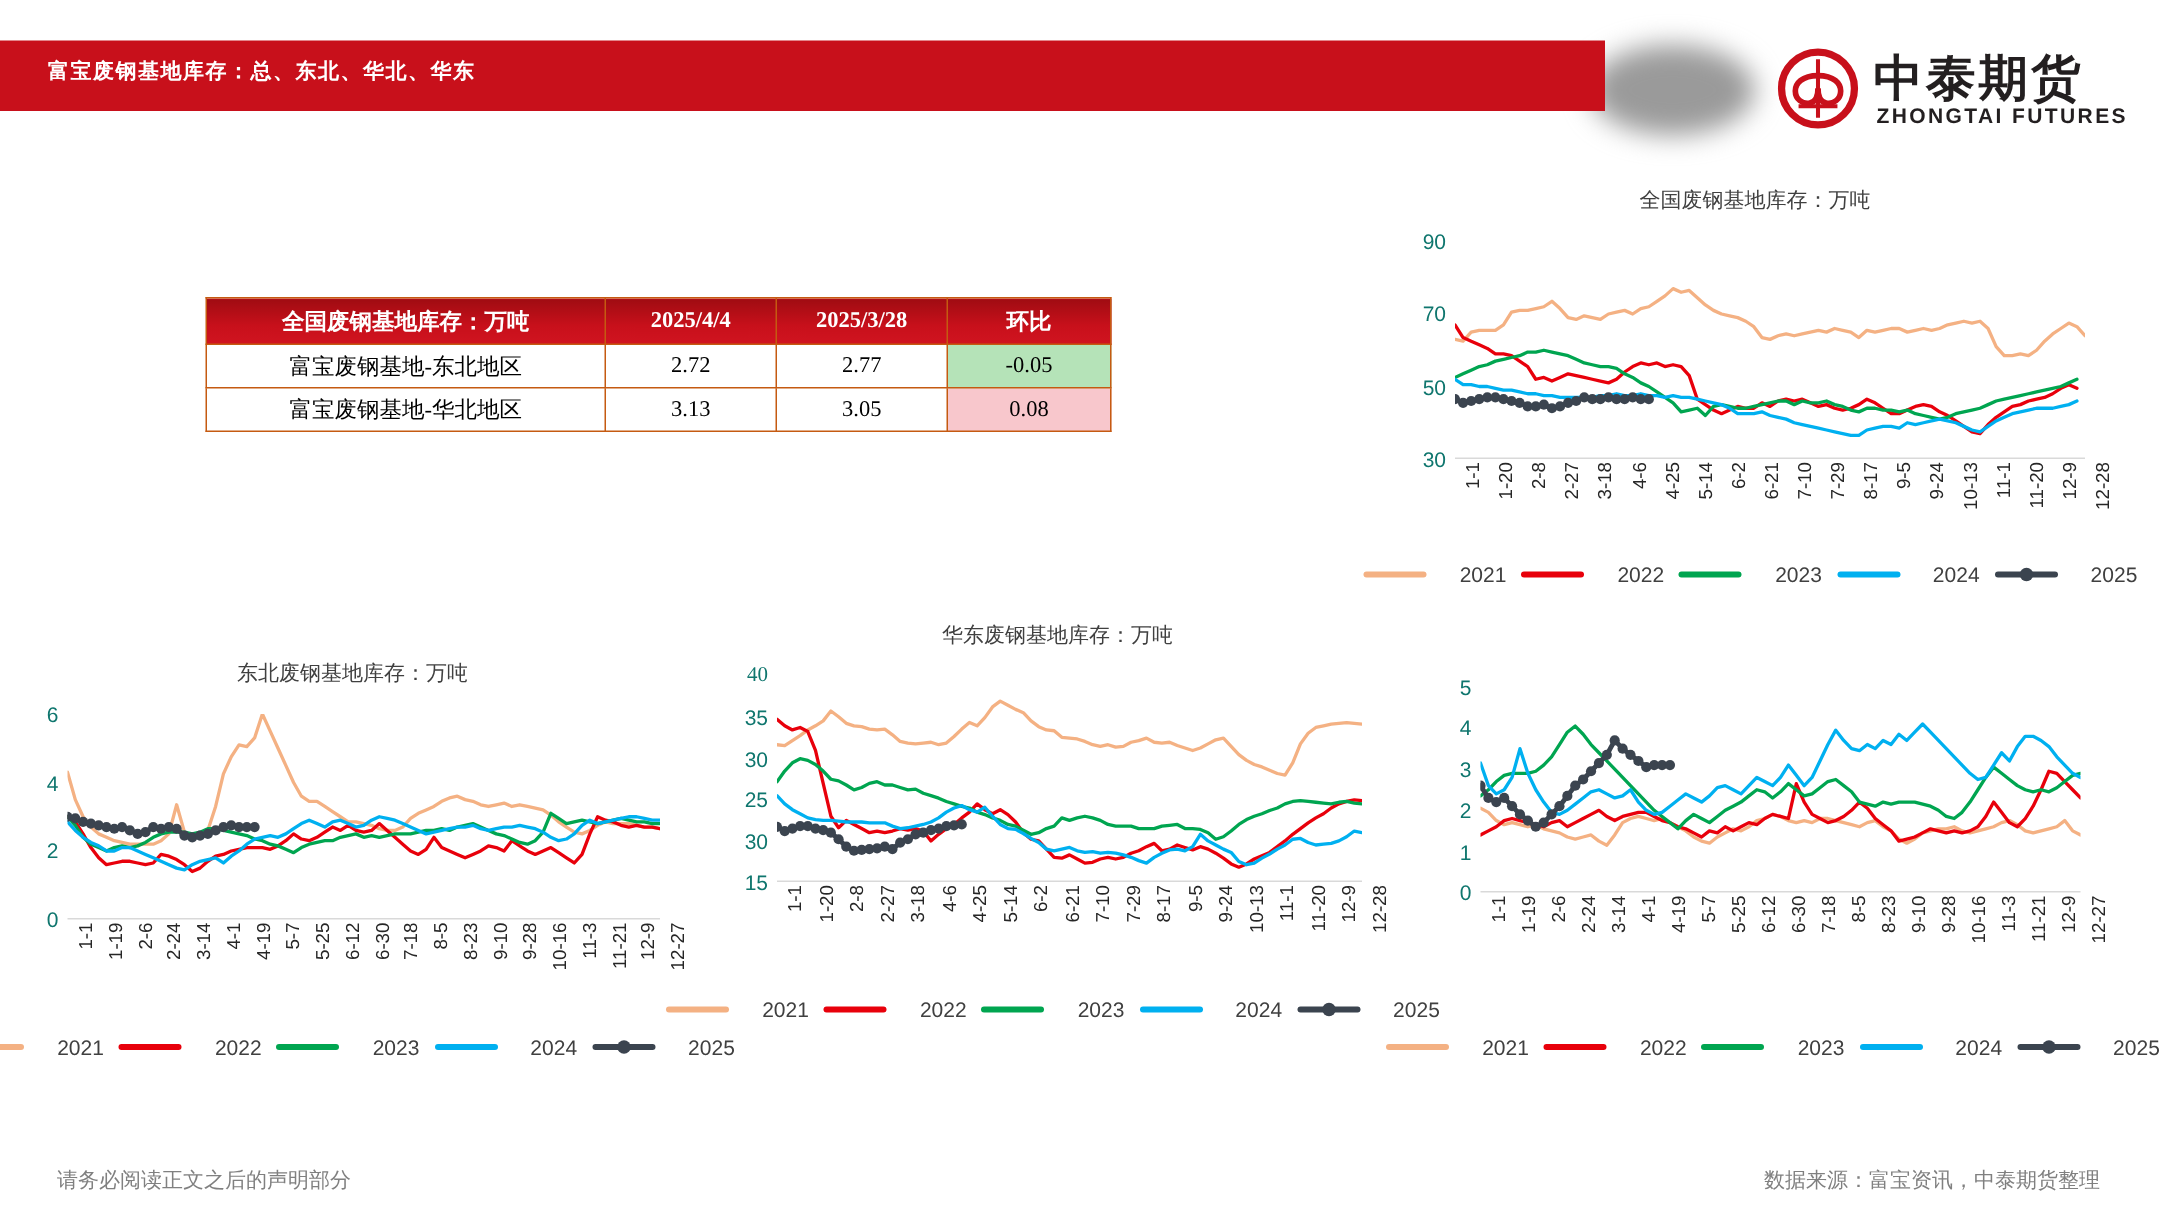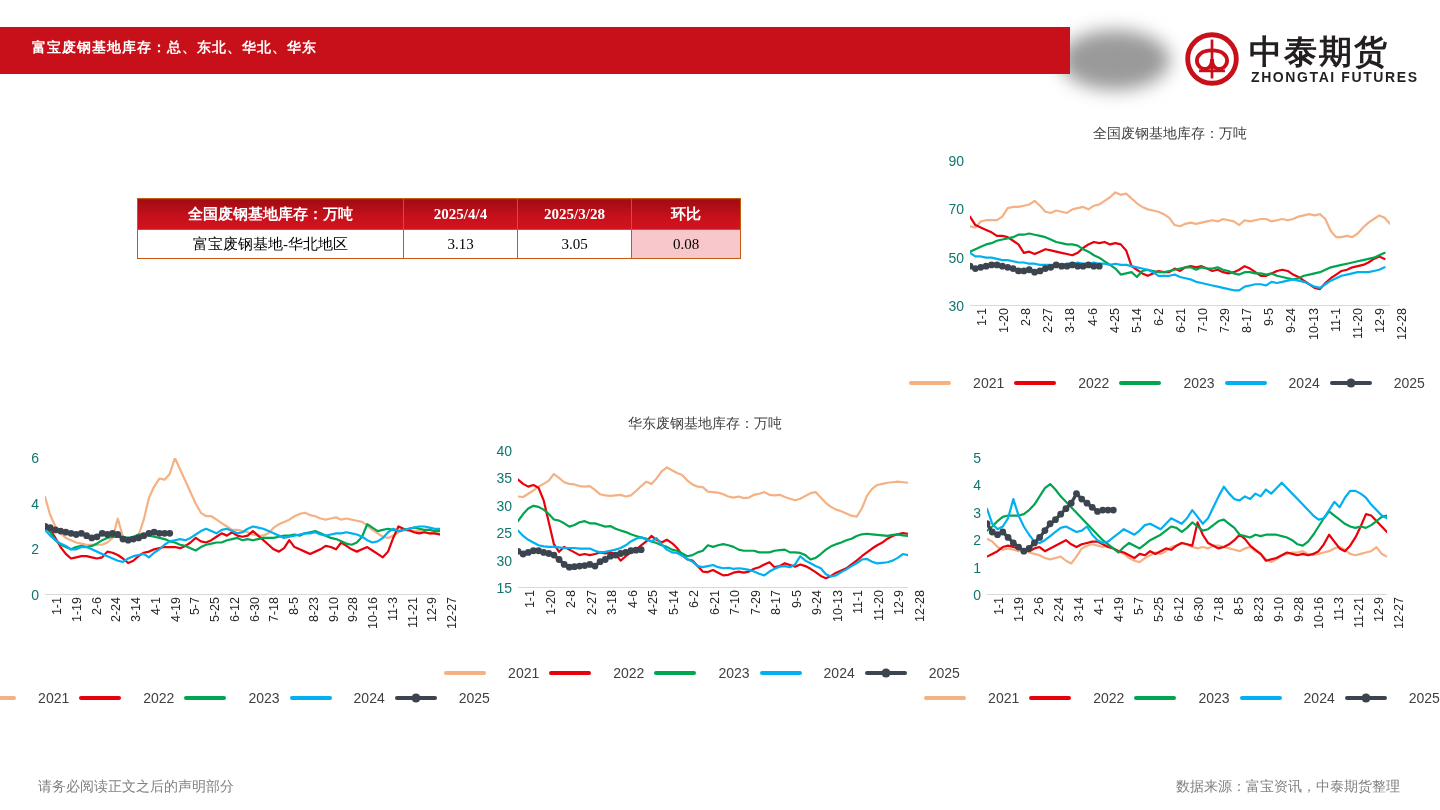--- a/index.html
+++ b/index.html
@@ -78,20 +78,26 @@
 <table id="kpi-table">
   <thead>
     <tr>
       <th class="col-name">全国废钢基地库存：万吨</th>
       <th class="col-val">2025/4/4</th>
       <th class="col-val">2025/3/28</th>
       <th class="col-chg">环比</th>
     </tr>
   </thead>
   <tbody>
+    <tr>
+      <td>富宝废钢基地-东北地区</td>
+      <td>2.72</td>
+      <td>2.77</td>
+      <td class="neg">-0.05</td>
+    </tr>
     <tr>
       <td>富宝废钢基地-华北地区</td>
       <td>3.13</td>
       <td>3.05</td>
       <td class="pos">0.08</td>
     </tr>
   </tbody>
 </table>
 
 <div class="chart" id="chart-national" style="left:930px;top:125px;width:480px;">
@@ -177,20 +183,21 @@
       <span class="lg-item">
         <span class="lg-line" style="background: rgb(59, 68, 79);">
           <span class="lg-dot" style="background: rgb(59, 68, 79);"></span>
         </span>
         <span>2025</span>
       </span>
     </div>
 </div>
 
 <div class="chart" id="chart-northeast" style="left:0px;top:440px;width:470px;">
+  <div class="chart-title">东北废钢基地库存：万吨</div>
   <div class="plot" id="plot-northeast" style="margin-left:45px;width:395px;height:137px;margin-top:18px;">
       <div class="ylab" style="top: 137px;">0</div>
       <div class="ylab" style="top: 91.3333px;">2</div>
       <div class="ylab" style="top: 45.6667px;">4</div>
       <div class="ylab" style="top: 0px;">6</div>
       <div class="baseline"></div>
       <svg width="395" height="137" style="position: absolute; left: 0px; top: 0px;">
         <path d="M 0.00 38.82 L 5.20 57.08 L 10.39 68.50 L 15.59 75.35 L 20.79 79.92 L 25.99 82.20 L 31.18 84.48 L 36.38 85.63 L 41.58 86.77 L 46.78 86.77 L 51.97 86.77 L 57.17 86.77 L 62.37 84.48 L 67.57 79.92 L 72.76 60.51 L 77.96 78.78 L 83.16 81.06 L 88.36 79.92 L 93.55 77.63 L 98.75 61.65 L 103.95 39.96 L 109.14 28.54 L 114.34 20.55 L 119.54 21.69 L 124.74 15.98 L 129.93 0.00 L 135.13 11.42 L 140.33 22.83 L 145.53 34.25 L 150.72 45.67 L 155.92 54.80 L 161.12 58.22 L 166.32 58.22 L 171.51 61.65 L 176.71 65.08 L 181.91 68.50 L 187.11 71.92 L 192.30 71.92 L 197.50 73.07 L 202.70 74.21 L 207.89 76.49 L 213.09 77.63 L 218.29 77.63 L 223.49 75.35 L 228.68 69.64 L 233.88 66.22 L 239.08 63.93 L 244.28 61.65 L 249.47 58.22 L 254.67 55.94 L 259.87 54.80 L 265.07 57.08 L 270.26 58.22 L 275.46 60.51 L 280.66 61.65 L 285.86 60.51 L 291.05 59.37 L 296.25 61.65 L 301.45 60.51 L 306.64 61.65 L 311.84 62.79 L 317.04 63.93 L 322.24 67.36 L 327.43 71.92 L 332.63 75.35 L 337.83 78.78 L 343.03 79.92 L 348.22 77.63 L 353.42 74.21 L 358.62 71.92 L 363.82 73.07 L 369.01 73.07 L 374.21 73.07 L 379.41 74.21 L 384.61 75.35 L 389.80 75.35 L 395.00 76.49" fill="none" stroke="#F4B183" stroke-width="2.2" stroke-linejoin="round" stroke-linecap="round"></path>
         <path d="M 0.00 68.50 L 5.20 71.92 L 10.39 79.92 L 15.59 89.05 L 20.79 95.90 L 25.99 100.47 L 31.18 99.33 L 36.38 98.18 L 41.58 98.18 L 46.78 99.33 L 51.97 100.47 L 57.17 99.33 L 62.37 93.62 L 67.57 94.76 L 72.76 97.04 L 77.96 100.47 L 83.16 105.03 L 88.36 102.75 L 93.55 98.18 L 98.75 94.76 L 103.95 93.62 L 109.14 91.33 L 114.34 90.19 L 119.54 89.05 L 124.74 89.05 L 129.93 89.05 L 135.13 90.19 L 140.33 87.91 L 145.53 84.48 L 150.72 79.92 L 155.92 83.34 L 161.12 84.48 L 166.32 82.20 L 171.51 78.78 L 176.71 75.35 L 181.91 77.63 L 187.11 74.21 L 192.30 77.63 L 197.50 78.78 L 202.70 77.63 L 207.89 73.07 L 213.09 77.63 L 218.29 82.20 L 223.49 86.77 L 228.68 91.33 L 233.88 93.62 L 239.08 90.19 L 244.28 82.20 L 249.47 89.05 L 254.67 91.33 L 259.87 93.62 L 265.07 95.90 L 270.26 93.62 L 275.46 91.33 L 280.66 87.91 L 285.86 89.05 L 291.05 91.33 L 296.25 84.48 L 301.45 87.91 L 306.64 91.33 L 311.84 93.62 L 317.04 91.33 L 322.24 89.05 L 327.43 92.47 L 332.63 95.90 L 337.83 99.33 L 343.03 93.62 L 348.22 79.92 L 353.42 68.50 L 358.62 70.78 L 363.82 71.92 L 369.01 74.21 L 374.21 75.35 L 379.41 74.21 L 384.61 75.35 L 389.80 75.35 L 395.00 76.49" fill="none" stroke="#E8000B" stroke-width="2.2" stroke-linejoin="round" stroke-linecap="round"></path>
         <path d="M 0.00 68.50 L 5.20 74.21 L 10.39 82.20 L 15.59 86.77 L 20.79 89.05 L 25.99 91.33 L 31.18 89.05 L 36.38 87.91 L 41.58 89.05 L 46.78 87.91 L 51.97 85.63 L 57.17 82.20 L 62.37 79.92 L 67.57 78.78 L 72.76 78.78 L 77.96 78.78 L 83.16 79.92 L 88.36 78.78 L 93.55 76.49 L 98.75 76.49 L 103.95 77.63 L 109.14 78.78 L 114.34 79.92 L 119.54 81.06 L 124.74 83.34 L 129.93 84.48 L 135.13 86.77 L 140.33 87.91 L 145.53 90.19 L 150.72 92.47 L 155.92 89.05 L 161.12 86.77 L 166.32 85.63 L 171.51 84.48 L 176.71 84.48 L 181.91 82.20 L 187.11 81.06 L 192.30 79.92 L 197.50 82.20 L 202.70 81.06 L 207.89 82.20 L 213.09 81.06 L 218.29 79.92 L 223.49 79.92 L 228.68 79.92 L 233.88 78.78 L 239.08 77.63 L 244.28 77.63 L 249.47 76.49 L 254.67 77.63 L 259.87 75.35 L 265.07 74.21 L 270.26 73.07 L 275.46 75.35 L 280.66 77.63 L 285.86 79.92 L 291.05 81.06 L 296.25 83.34 L 301.45 85.63 L 306.64 86.77 L 311.84 84.48 L 317.04 78.78 L 322.24 66.22 L 327.43 69.64 L 332.63 73.07 L 337.83 71.92 L 343.03 70.78 L 348.22 71.92 L 353.42 73.07 L 358.62 71.92 L 363.82 70.78 L 369.01 69.64 L 374.21 70.78 L 379.41 71.92 L 384.61 71.92 L 389.80 73.07 L 395.00 73.07" fill="none" stroke="#00A550" stroke-width="2.2" stroke-linejoin="round" stroke-linecap="round"></path>
@@ -273,21 +280,21 @@
 </div>
 
 <div class="chart" id="chart-east" style="left:470px;top:415px;width:470px;">
   <div class="chart-title">华东废钢基地库存：万吨</div>
   <div class="plot" id="plot-east" style="margin-left:48px;width:390px;height:137px;margin-top:18px;">
       <div class="ylab" style="top: 137px;">15</div>
       <div class="ylab" style="top: 109.6px;">30</div>
       <div class="ylab" style="top: 82.2px;">25</div>
       <div class="ylab" style="top: 54.8px;">30</div>
       <div class="ylab" style="top: 27.4px;">35</div>
-      <div class="ylab" style="top: 0px;">40</div>
+      <div class="ylab" style="top: 0px; font-family: Liberation Serif, serif;">40</div>
       <div class="baseline"></div>
       <svg width="390" height="137" style="position: absolute; left: 0px; top: 0px;">
         <path d="M 0.00 45.48 L 5.13 46.03 L 10.26 42.74 L 15.39 39.46 L 20.53 35.62 L 25.66 32.88 L 30.79 29.59 L 35.92 23.02 L 41.05 26.85 L 46.18 31.24 L 51.32 32.88 L 56.45 33.43 L 61.58 35.07 L 66.71 35.62 L 71.84 35.07 L 76.97 38.91 L 82.11 43.29 L 87.24 44.39 L 92.37 44.94 L 97.50 44.39 L 102.63 43.84 L 107.76 45.48 L 112.89 44.39 L 118.03 40.00 L 123.16 35.07 L 128.29 30.69 L 133.42 32.88 L 138.55 27.40 L 143.68 20.28 L 148.82 16.44 L 153.95 19.18 L 159.08 21.92 L 164.21 24.11 L 169.34 29.59 L 174.47 33.43 L 179.61 35.62 L 184.74 36.17 L 189.87 40.55 L 195.00 41.10 L 200.13 41.65 L 205.26 43.29 L 210.39 45.48 L 215.53 46.58 L 220.66 45.48 L 225.79 47.13 L 230.92 46.58 L 236.05 43.84 L 241.18 42.74 L 246.32 41.10 L 251.45 43.84 L 256.58 44.39 L 261.71 43.84 L 266.84 46.03 L 271.97 47.68 L 277.11 49.32 L 282.24 47.68 L 287.37 44.94 L 292.50 42.20 L 297.63 41.10 L 302.76 46.58 L 307.89 52.06 L 313.03 55.90 L 318.16 58.64 L 323.29 60.28 L 328.42 62.47 L 333.55 64.66 L 338.68 65.76 L 343.82 57.54 L 348.95 44.94 L 354.08 37.81 L 359.21 33.98 L 364.34 32.88 L 369.47 31.78 L 374.61 31.24 L 379.74 30.69 L 384.87 31.24 L 390.00 31.78" fill="none" stroke="#F4B183" stroke-width="2.2" stroke-linejoin="round" stroke-linecap="round"></path>
         <path d="M 0.00 28.50 L 5.13 32.88 L 10.26 35.62 L 15.39 33.98 L 20.53 36.72 L 25.66 49.32 L 30.79 71.24 L 35.92 93.16 L 41.05 100.83 L 46.18 95.90 L 51.32 98.64 L 56.45 101.38 L 61.58 104.12 L 66.71 103.02 L 71.84 104.12 L 76.97 103.02 L 82.11 101.38 L 87.24 102.48 L 92.37 101.38 L 97.50 103.02 L 102.63 109.60 L 107.76 105.22 L 112.89 101.38 L 118.03 98.64 L 123.16 94.26 L 128.29 90.42 L 133.42 84.94 L 138.55 88.78 L 143.68 91.52 L 148.82 88.78 L 153.95 92.06 L 159.08 97.00 L 164.21 104.12 L 169.34 108.50 L 174.47 109.60 L 179.61 115.08 L 184.74 120.56 L 189.87 121.11 L 195.00 118.92 L 200.13 121.66 L 205.26 124.40 L 210.39 123.85 L 215.53 121.66 L 220.66 120.56 L 225.79 121.66 L 230.92 120.56 L 236.05 117.82 L 241.18 116.18 L 246.32 113.44 L 251.45 111.24 L 256.58 116.18 L 261.71 115.08 L 266.84 112.34 L 271.97 113.98 L 277.11 115.63 L 282.24 113.44 L 287.37 115.08 L 292.50 117.82 L 297.63 121.11 L 302.76 124.94 L 307.89 127.14 L 313.03 124.94 L 318.16 121.66 L 323.29 119.46 L 328.42 117.27 L 333.55 113.44 L 338.68 109.60 L 343.82 105.22 L 348.95 101.38 L 354.08 97.54 L 359.21 94.26 L 364.34 91.52 L 369.47 87.68 L 374.61 84.94 L 379.74 83.30 L 384.87 82.20 L 390.00 82.75" fill="none" stroke="#E8000B" stroke-width="2.2" stroke-linejoin="round" stroke-linecap="round"></path>
         <path d="M 0.00 70.14 L 5.13 63.02 L 10.26 57.54 L 15.39 54.80 L 20.53 55.90 L 25.66 58.64 L 30.79 63.02 L 35.92 68.50 L 41.05 69.60 L 46.18 72.34 L 51.32 75.62 L 56.45 73.98 L 61.58 71.24 L 66.71 70.14 L 71.84 72.34 L 76.97 72.34 L 82.11 73.98 L 87.24 75.62 L 92.37 75.08 L 97.50 77.82 L 102.63 79.46 L 107.76 81.10 L 112.89 83.30 L 118.03 84.94 L 123.16 86.58 L 128.29 87.68 L 133.42 90.42 L 138.55 92.06 L 143.68 94.26 L 148.82 95.90 L 153.95 98.64 L 159.08 99.74 L 164.21 102.48 L 169.34 105.22 L 174.47 104.12 L 179.61 101.38 L 184.74 99.74 L 189.87 94.26 L 195.00 95.90 L 200.13 94.26 L 205.26 93.16 L 210.39 94.26 L 215.53 95.90 L 220.66 98.64 L 225.79 99.74 L 230.92 99.74 L 236.05 99.74 L 241.18 101.38 L 246.32 101.38 L 251.45 101.38 L 256.58 99.74 L 261.71 99.19 L 266.84 98.64 L 271.97 101.38 L 277.11 101.38 L 282.24 101.93 L 287.37 104.12 L 292.50 108.50 L 297.63 106.86 L 302.76 103.02 L 307.89 98.64 L 313.03 95.35 L 318.16 93.16 L 323.29 91.52 L 328.42 89.32 L 333.55 87.68 L 338.68 84.94 L 343.82 83.30 L 348.95 82.75 L 354.08 83.30 L 359.21 83.84 L 364.34 84.39 L 369.47 84.94 L 374.61 83.84 L 379.74 83.30 L 384.87 84.39 L 390.00 84.94" fill="none" stroke="#00A550" stroke-width="2.2" stroke-linejoin="round" stroke-linecap="round"></path>
         <path d="M 0.00 79.46 L 5.13 84.94 L 10.26 88.78 L 15.39 91.52 L 20.53 94.26 L 25.66 95.35 L 30.79 95.90 L 35.92 95.90 L 41.05 96.45 L 46.18 97.00 L 51.32 97.00 L 56.45 97.00 L 61.58 97.54 L 66.71 97.54 L 71.84 97.54 L 76.97 99.74 L 82.11 101.38 L 87.24 100.83 L 92.37 99.74 L 97.50 98.64 L 102.63 97.00 L 107.76 94.26 L 112.89 90.42 L 118.03 87.68 L 123.16 86.04 L 128.29 88.78 L 133.42 90.42 L 138.55 87.13 L 143.68 93.16 L 148.82 98.64 L 153.95 101.38 L 159.08 101.93 L 164.21 104.67 L 169.34 107.96 L 174.47 110.70 L 179.61 115.08 L 184.74 116.18 L 189.87 115.08 L 195.00 113.98 L 200.13 116.18 L 205.26 117.27 L 210.39 116.72 L 215.53 117.82 L 220.66 117.27 L 225.79 117.82 L 230.92 118.92 L 236.05 120.56 L 241.18 122.75 L 246.32 124.40 L 251.45 120.56 L 256.58 117.82 L 261.71 115.63 L 266.84 115.08 L 271.97 116.18 L 277.11 113.44 L 282.24 105.22 L 287.37 109.60 L 292.50 112.34 L 297.63 115.08 L 302.76 117.27 L 307.89 123.30 L 313.03 125.49 L 318.16 124.40 L 323.29 121.11 L 328.42 118.37 L 333.55 115.08 L 338.68 112.34 L 343.82 108.50 L 348.95 107.96 L 354.08 110.70 L 359.21 112.34 L 364.34 111.79 L 369.47 111.24 L 374.61 109.60 L 379.74 106.86 L 384.87 103.02 L 390.00 104.12" fill="none" stroke="#00B0F0" stroke-width="2.2" stroke-linejoin="round" stroke-linecap="round"></path>
         <path d="M 0.00 100.28 L 5.13 103.02 L 10.26 101.38 L 15.39 99.74 L 20.53 99.74 L 25.66 101.38 L 30.79 102.48 L 35.92 104.12 L 41.05 108.50 L 46.18 113.44 L 51.32 116.18 L 56.45 115.63 L 61.58 115.08 L 66.71 114.53 L 71.84 113.44 L 76.97 115.08 L 82.11 110.70 L 87.24 108.50 L 92.37 105.22 L 97.50 104.12 L 102.63 102.48 L 107.76 101.38 L 112.89 99.74 L 118.03 99.19 L 123.16 98.64" fill="none" stroke="#3B444F" stroke-width="3.2" stroke-linejoin="round" stroke-linecap="round"></path>
         <circle cx="0" cy="100.284" r="3.4" fill="#3B444F"></circle>
         <circle cx="5.13157894736842" cy="103.024" r="3.4" fill="#3B444F"></circle>
         <circle cx="10.26315789473684" cy="101.38" r="3.4" fill="#3B444F"></circle>

